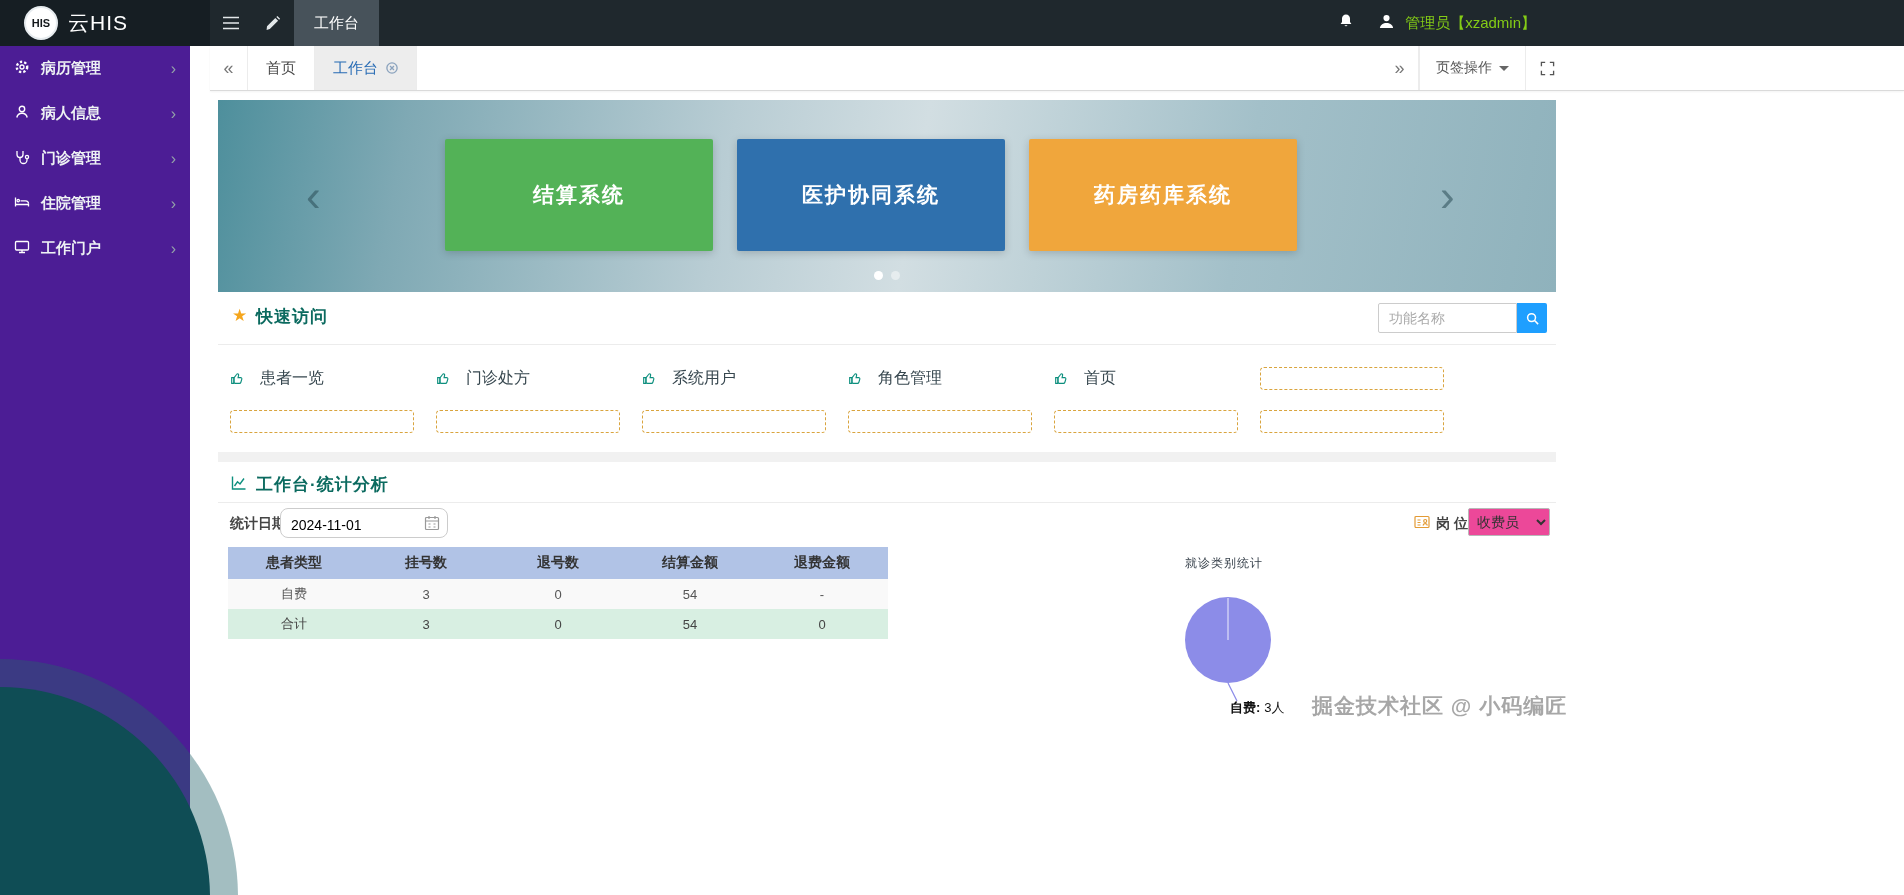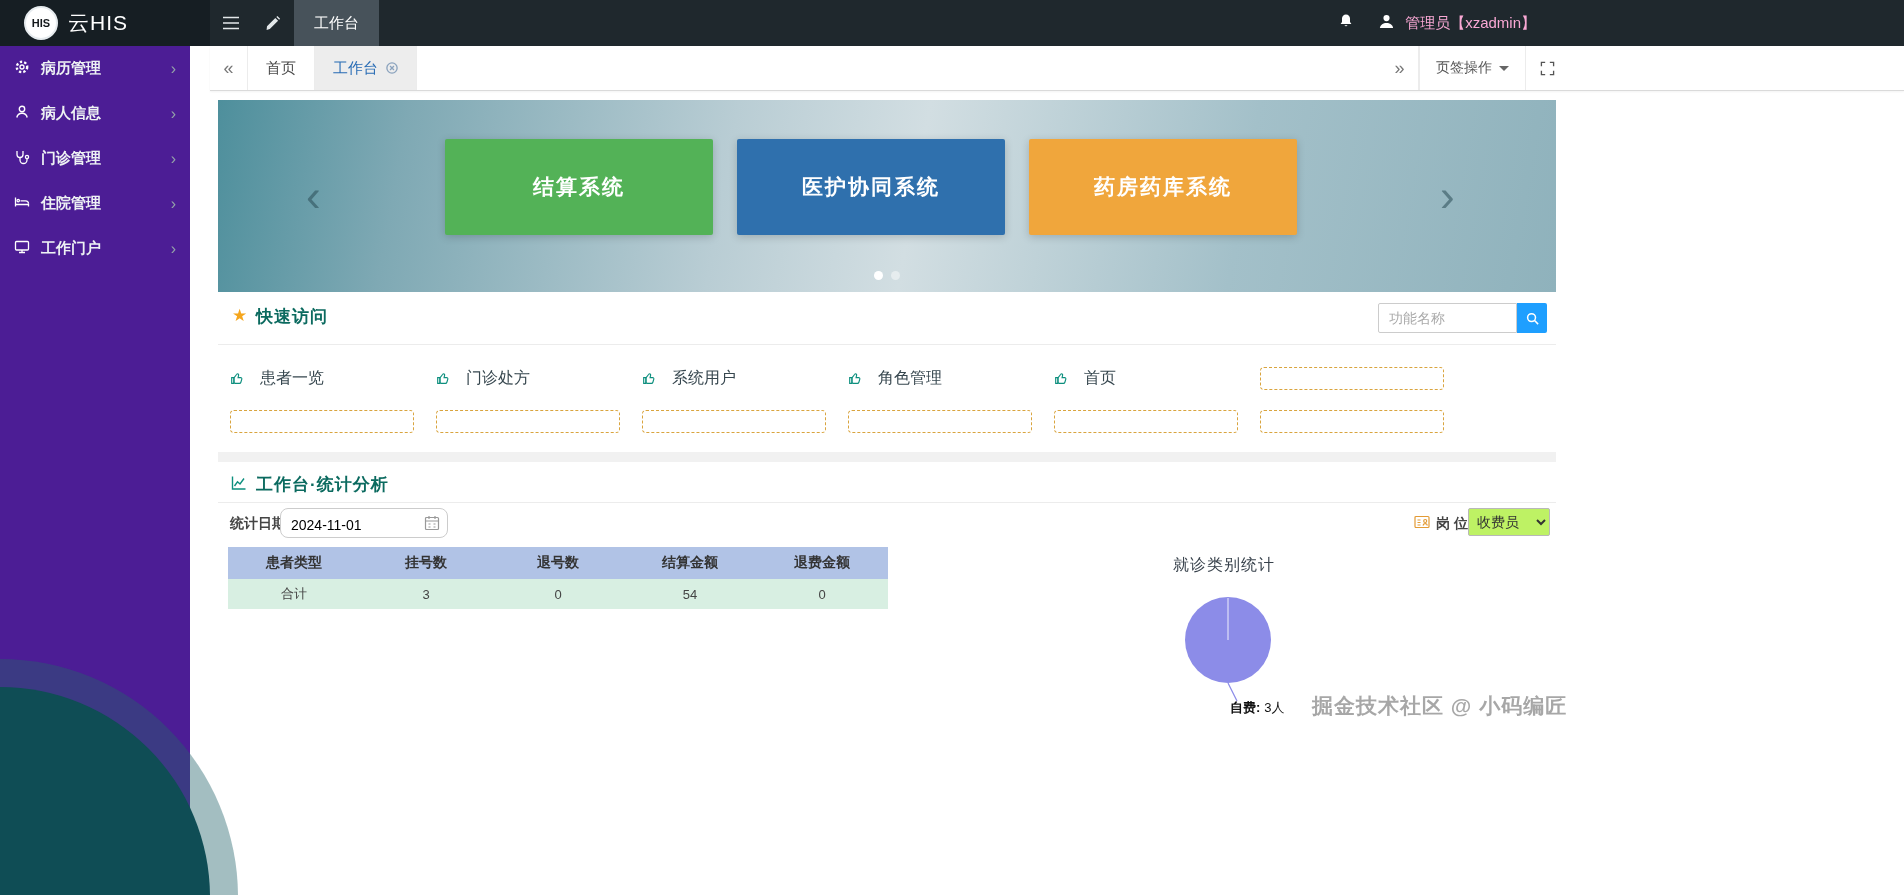--- a/index.html
+++ b/index.html
@@ -15,21 +15,21 @@
   .logo-circle { width:34px; height:34px; border-radius:50%; background:#fff;
                  color:#15191c; display:flex; align-items:center; justify-content:center;
                  font-weight:bold; font-size:11px; border:2px solid #e6ebee; }
   .brand { color:#fff; font-size:21px; font-weight:500; letter-spacing:1px; }
   .nav-icon-btn { width:42px; display:flex; align-items:center; justify-content:center; cursor:pointer; }
   .nav-top-tab { background:#47525a; color:#fff; font-size:15px; padding:0 20px;
                  display:flex; align-items:center; cursor:pointer; }
   .nav-right { position:absolute; right:368px; top:0; height:46px;
                display:flex; align-items:center; gap:24px; }
   .nav-user { display:flex; align-items:center; gap:10px; }
-  .nav-username { color:#f9a8d4; font-size:15px; }
+  .nav-username { color:#84cc16; font-size:15px; }
 
   
   .sidebar { position:absolute; top:46px; left:0; width:190px; bottom:0;
              background:#4c1d95; z-index:4; }
   .side-item { height:45px; display:flex; align-items:center; padding:0 14px;
                color:#eef2f4; font-size:15px; font-weight:600; gap:11px; cursor:pointer; }
   .side-item .chev { margin-left:auto; color:#93a1a8; font-size:16px; font-weight:400; }
   .side-item svg { flex:none; }
 
   
@@ -54,21 +54,21 @@
   .caret-down { display:inline-block; margin-left:7px; width:0; height:0;
                 border:5px solid transparent; border-top-color:#666; transform:translateY(3px); }
   .tb-full { width:42px; display:flex; align-items:center; justify-content:center; cursor:pointer; }
 
   
   .content { position:absolute; top:91px; left:210px; right:0; bottom:0; background:#fff; overflow:hidden; }
 
   
   .carousel { position:relative; margin:9px 0 0 8px; width:1338px; height:192px;
               background:linear-gradient(100deg,#4e8f9c 0%,#7fa9b4 14%,#b9cdd4 38%,#d2dee2 52%,#a3c0c9 76%,#8fb2bc 100%); }
-  .car-card { position:absolute; top:39px; height:96px; width:268px; display:flex;
+  .car-card { position:absolute; top:39px; height:112px; width:268px; display:flex;
               align-items:center; justify-content:center; color:#fff; font-size:21px;
               font-weight:700; letter-spacing:2px; border-radius:2px;
               box-shadow:0 2px 8px rgba(0,0,0,.18); cursor:pointer; }
   .c0 { left:227px; background:#53b257; }
   .c1 { left:519px; background:#2f70ad; }
   .c2 { left:811px; background:#f0a63c; }
   .car-arrow { position:absolute; top:50%; transform:translateY(-50%); font-size:44px;
                color:rgba(42,76,86,.55); cursor:pointer; line-height:1; user-select:none; }
   .car-prev { left:88px; }
   .car-next { left:1222px; }
@@ -103,33 +103,33 @@
 
   
   .s-title { left:38px; top:11px; }
   .lbl { position:absolute; font-size:14px; font-weight:700; color:#444; line-height:30px; }
   .date-wrap { position:absolute; left:62px; top:46px; width:168px; height:30px; }
   .date-wrap input { width:100%; height:100%; border:1px solid #ccc; border-radius:8px;
                      padding:4px 30px 0 10px; font-size:14px; color:#000000; outline:none; }
   .date-wrap svg { position:absolute; right:8px; top:7px; }
   .post-select { position:absolute; left:1250px; top:46px; width:82px; height:28px;
                  border:1px solid #b8b8b8; border-radius:2px; font-size:14px; color:#333;
-                 padding:0 4px; background:#bef264;
+                 padding:0 4px; background:#ec4899;
                  font-family:"Liberation Sans","DejaVu Sans",sans-serif; }
 
   table.stats { position:absolute; left:10px; top:85px; width:660px;
                 border-collapse:collapse; table-layout:fixed; }
   table.stats th { background:#b1c3e6; height:32px; font-size:14px; color:#333;
                    font-weight:700; }
   table.stats td { height:30px; text-align:center; font-size:13px; color:#555; }
   tr.r0 td { background:#f9f9f9; }
   tr.r1 td { background:#d8efe2; color:#444; }
 
   .pie-title { position:absolute; left:900px; top:93px; width:212px; text-align:center;
-               font-size:16px; color:#37414b; letter-spacing:1px; }
+               font-size:12px; color:#37414b; letter-spacing:1px; }
   .pie-svg { position:absolute; left:912px; top:120px; }
   .pie-label { position:absolute; left:1012px; top:237px; font-size:13px; color:#111; }
   .pie-label b { margin-right:4px; }
 
   .watermark { position:absolute; left:1312px; top:692px; font-size:21px; font-weight:700;
                color:#8f8f8f; opacity:.78; letter-spacing:1px; z-index:40; }
 </style>
 </head>
 <body>
 
@@ -369,20 +369,27 @@
       <thead>
         <tr>
           <th>患者类型</th>
           <th>挂号数</th>
           <th>退号数</th>
           <th>结算金额</th>
           <th>退费金额</th>
         </tr>
       </thead>
       <tbody>
+        <tr class="r0">
+          <td>自费</td>
+          <td>3</td>
+          <td>0</td>
+          <td>54</td>
+          <td>-</td>
+        </tr>
         <tr class="r1">
           <td>合计</td>
           <td>3</td>
           <td>0</td>
           <td>54</td>
           <td>0</td>
         </tr>
       </tbody>
     </table>
 

